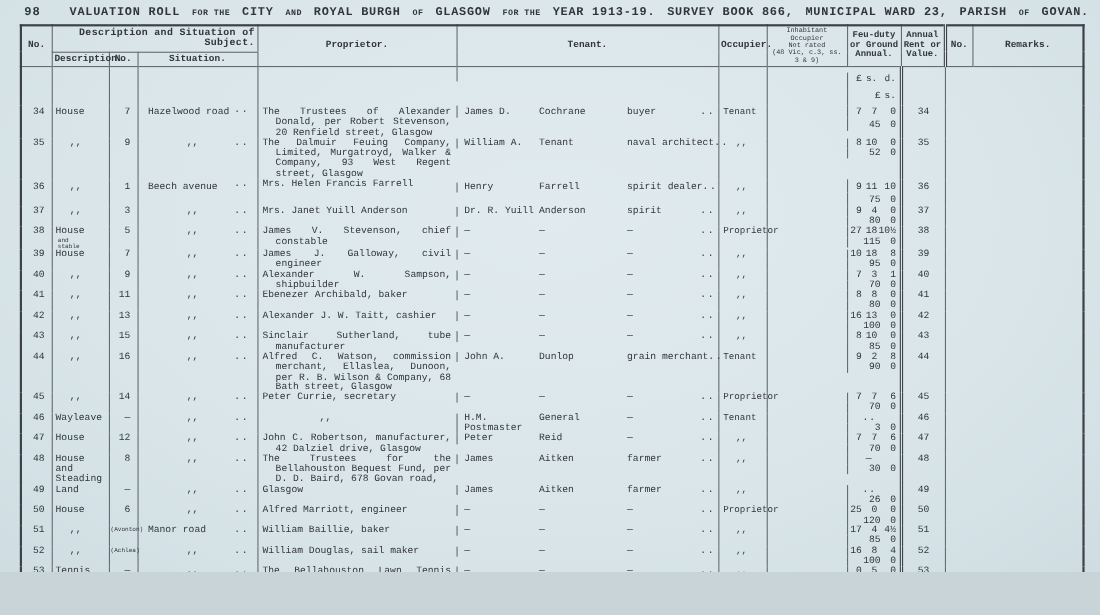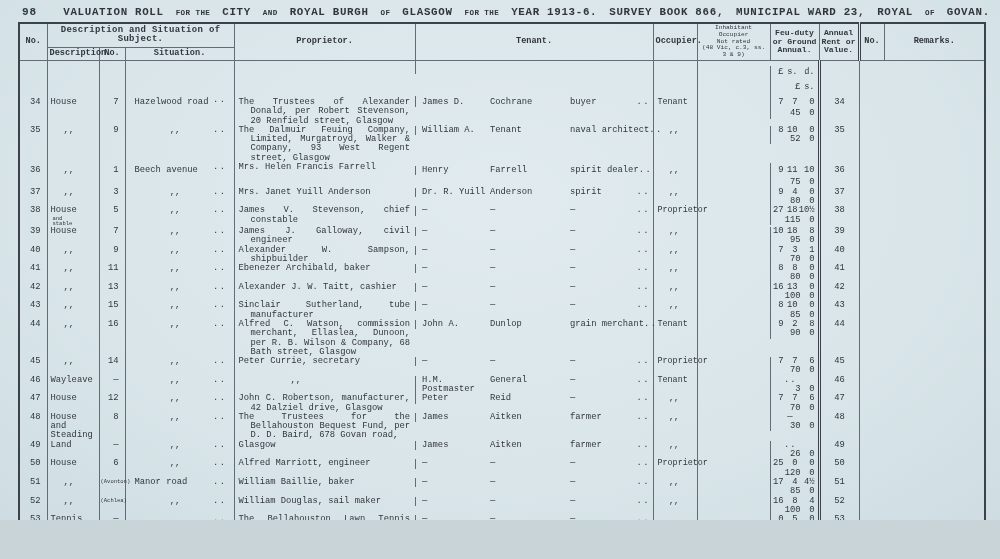--- a/index.html
+++ b/index.html
@@ -11,21 +11,21 @@
   .pageno{font-size:11px;font-weight:bold;margin-right:26px;letter-spacing:1px;}
   .title{flex:1;display:flex;justify-content:space-between;align-items:baseline;}
   .tseg{font-size:10.8px;font-weight:bold;letter-spacing:.7px;white-space:nowrap;}
   .tseg.sm{font-size:7.6px;letter-spacing:.4px;}
   
   table.tbl{position:absolute;top:22px;left:18px;width:966px;border-collapse:collapse;table-layout:fixed;
     border:2px solid #3c424a;}
   td,th{border-left:1px solid #646c73;margin:0;}
   thead th{font-weight:bold;text-align:center;vertical-align:middle;padding:1px 2px;
     border-bottom:1px solid #646c73;font-size:8.6px;line-height:9.5px;}
-  th.h-group{font-size:9px;letter-spacing:.3px;}
+  th.h-group{font-size:9px;letter-spacing:.3px;text-align:right;}
   th.h-small{font-size:6.2px;font-weight:normal;white-space:pre-line;line-height:6.8px;}
   th.h-money{font-size:8.1px;white-space:pre-line;line-height:8.8px;}
   tr.money-row td{height:13px;font-size:8.6px;border-bottom:0;vertical-align:middle;}
   tbody td{vertical-align:top;font-size:8.8px;line-height:9.3px;padding:0 2px;padding-top:var(--g,0px);}
   tbody tr:first-child td{padding-top:2px;}
   
   .c-no{text-align:right;padding-right:6px;}
   .c-desc{padding-left:3px;}
   .c-desc.ditto{padding-left:16px;}
   .tiny-note{font-size:5.5px;line-height:5.7px;display:inline-block;width:24px;vertical-align:-2px;margin-left:2px;font-weight:normal;}
@@ -65,24 +65,24 @@
     <span class="pageno">98</span>
     <span class="title">
         <span class="tseg">VALUATION ROLL</span>
         <span class="tseg sm">FOR THE</span>
         <span class="tseg">CITY</span>
         <span class="tseg sm">AND</span>
         <span class="tseg">ROYAL BURGH</span>
         <span class="tseg sm">OF</span>
         <span class="tseg">GLASGOW</span>
         <span class="tseg sm">FOR THE</span>
-        <span class="tseg">YEAR 1913-6.</span>
+        <span class="tseg">YEAR 1913-19.</span>
         <span class="tseg">SURVEY BOOK 866,</span>
         <span class="tseg">MUNICIPAL WARD 23,</span>
-        <span class="tseg">ROYAL</span>
+        <span class="tseg">PARISH</span>
         <span class="tseg sm">OF</span>
         <span class="tseg">GOVAN.</span>
       </span>
   </div>
 
   <table class="tbl">
     <colgroup>
       <col style="width:28px">
         <col style="width:52px">
         <col style="width:26px">

